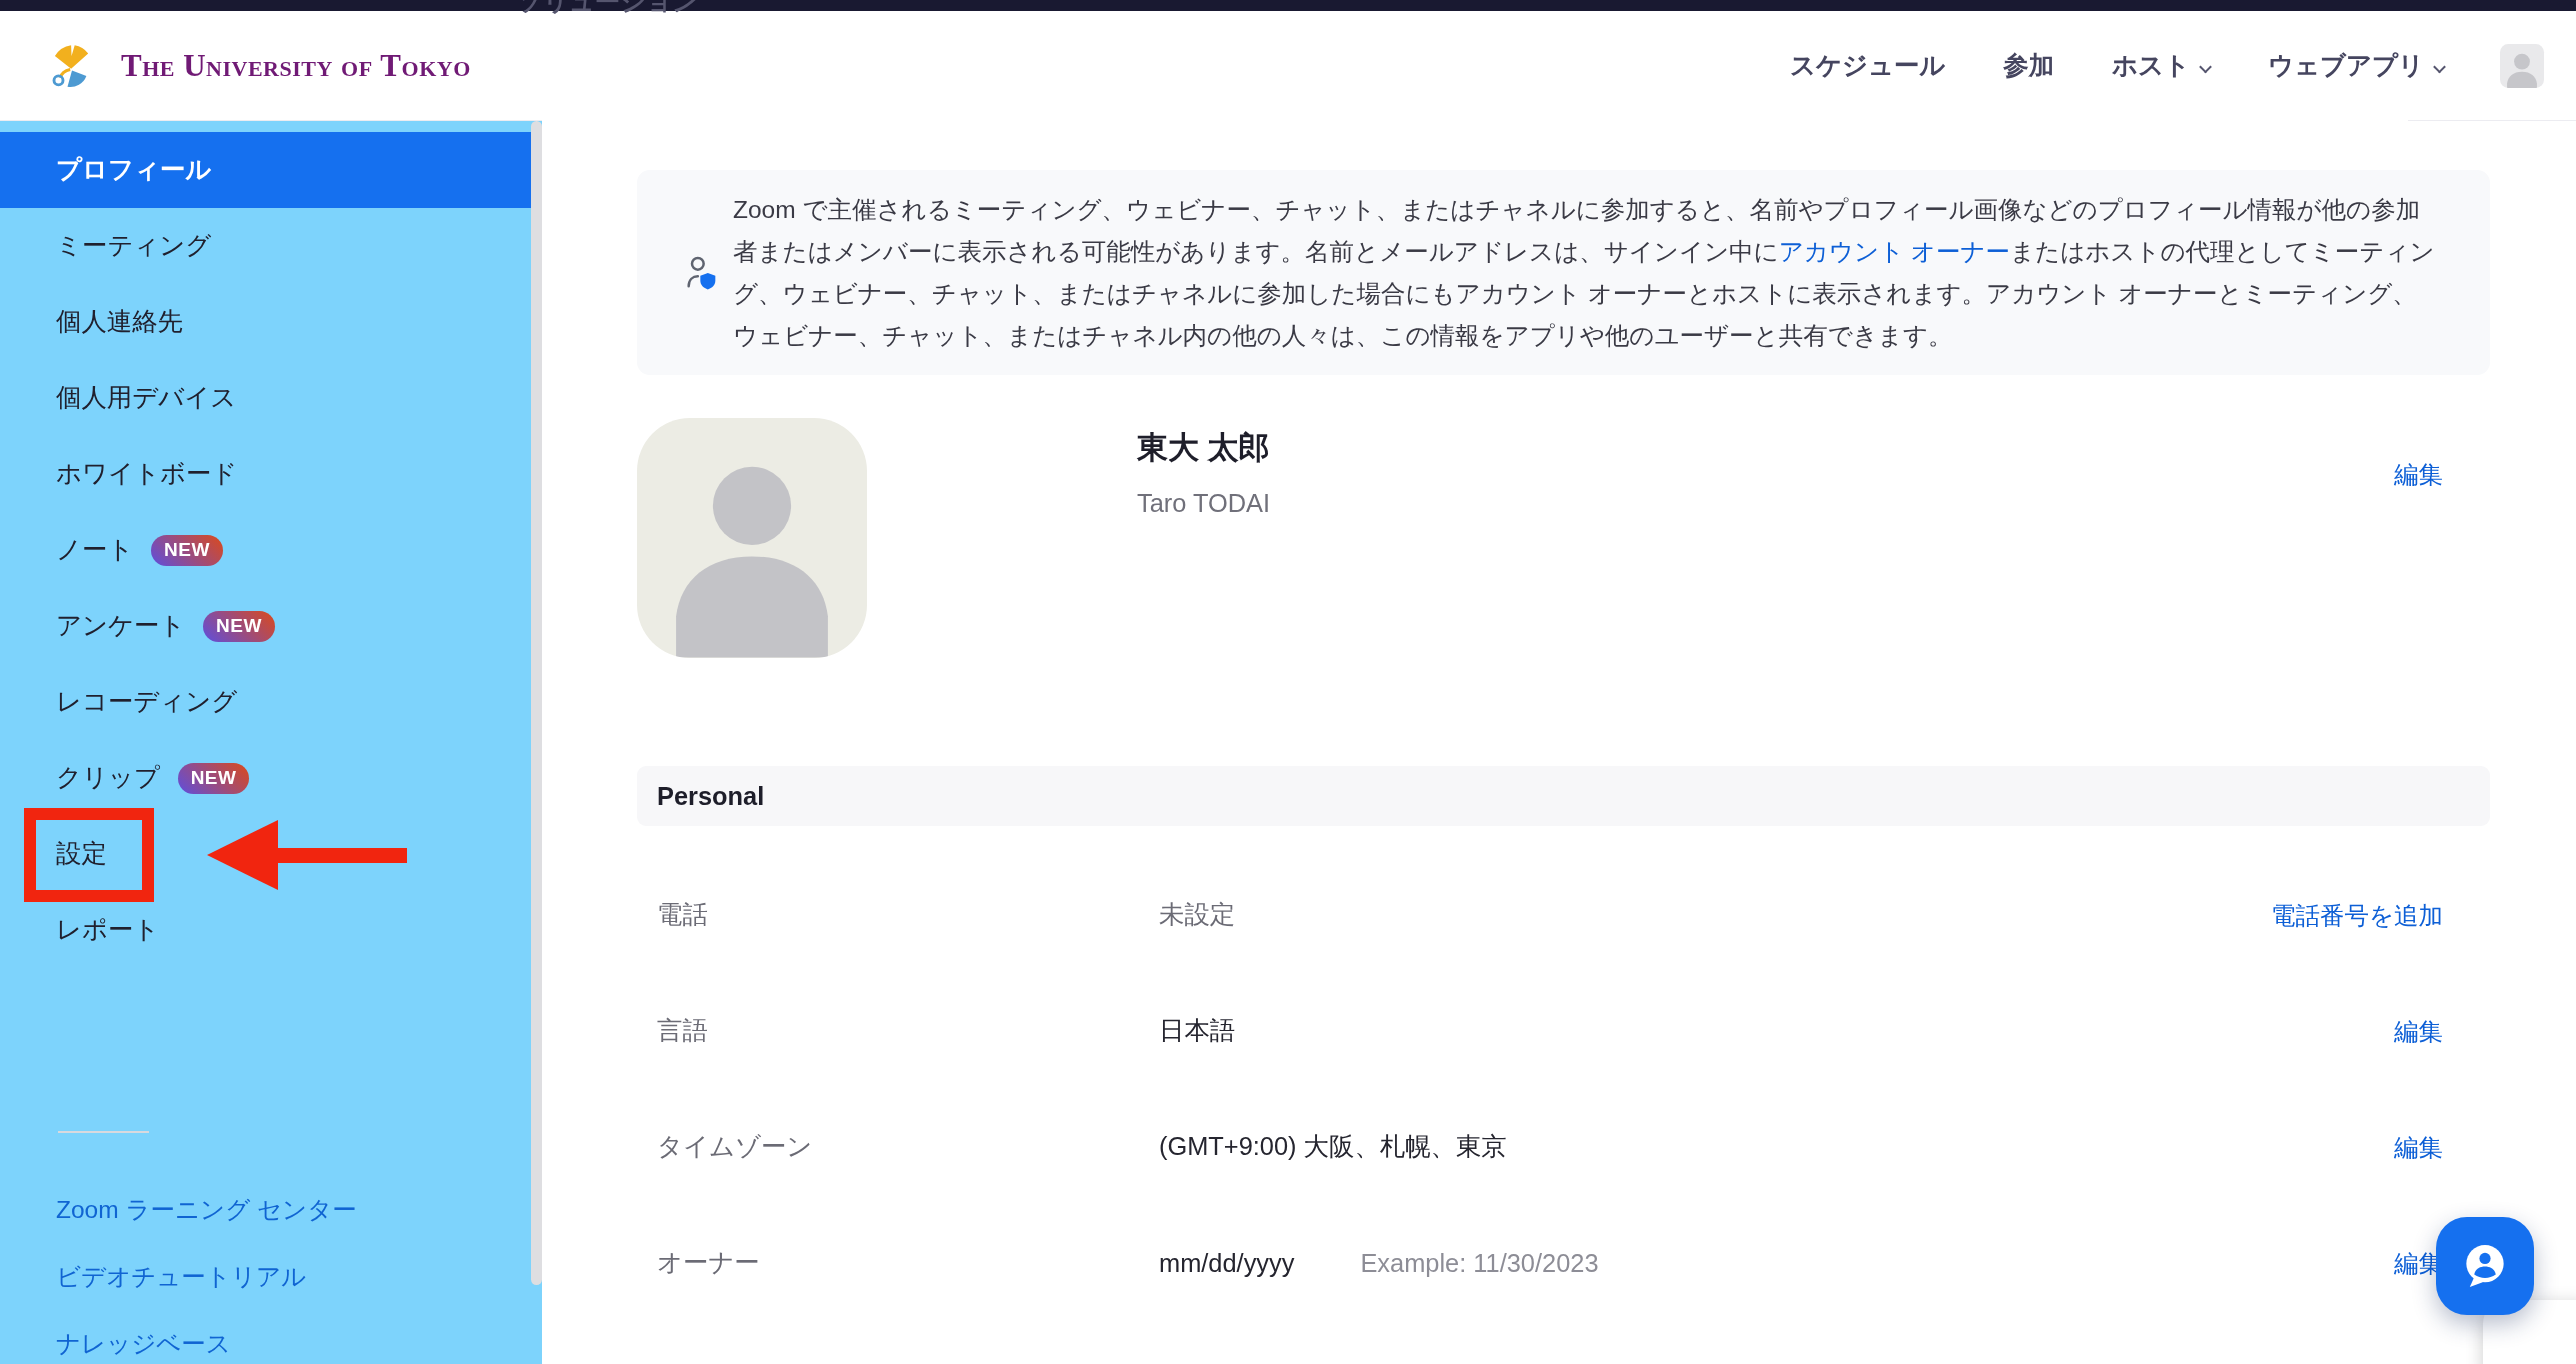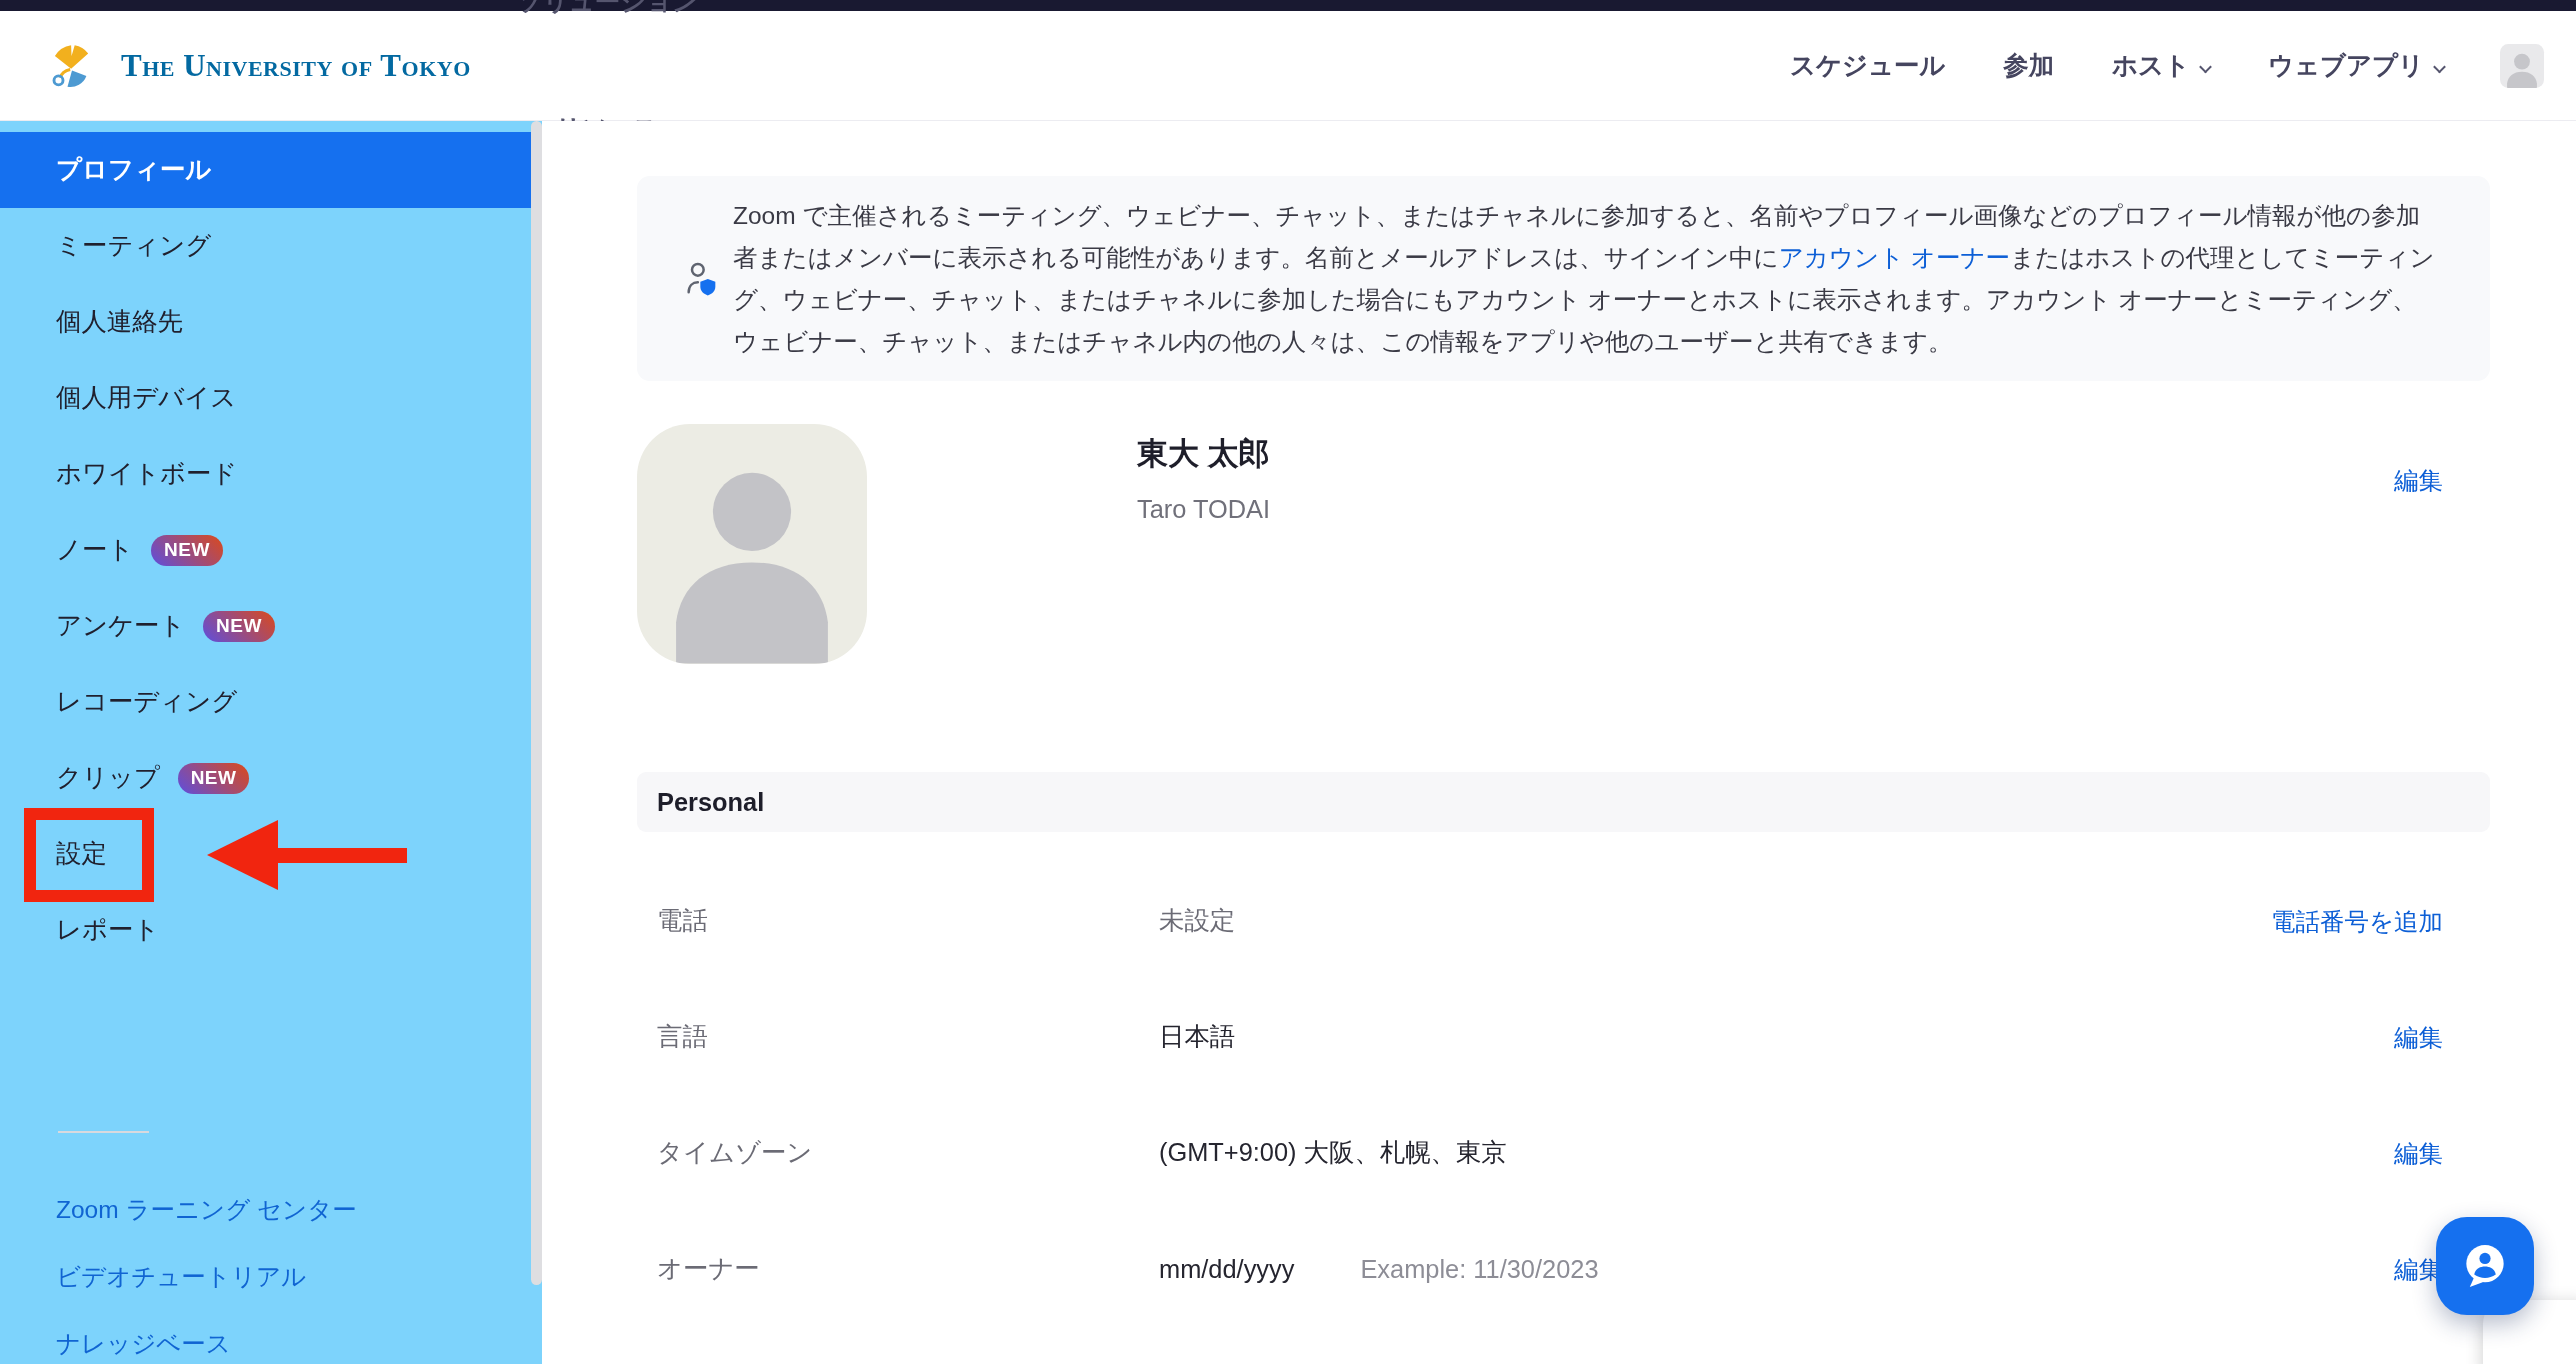--- a/index.html
+++ b/index.html
@@ -9,21 +9,21 @@
 
   
   .topstrip { position:absolute; left:0; top:0; width:2576px; height:11px; background:#191931; }
 
   
   .header { position:absolute; left:0; top:11px; width:2576px; height:110px; background:#ffffff;
             border-bottom:0.9px solid #ececf1; display:flex; align-items:center; padding:0 32px 0 45px; }
   .logo { display:flex; align-items:center; cursor:pointer; }
   .logo-emblem { width:54px; height:54px; }
   .logo-word { margin-left:22px; font-family:"Liberation Serif", serif; font-variant:small-caps;
-               font-size:31px; font-weight:600; color:#0369a1; letter-spacing:0.5px; white-space:nowrap; }
+               font-size:31px; font-weight:600; color:#701a75; letter-spacing:0.5px; white-space:nowrap; }
   .nav-left { display:flex; align-items:center; margin-left:46px; gap:93px;flex-direction:column; }
   .nav-item { font-size:25.4px; font-weight:600; color:#55556e; white-space:nowrap; cursor:pointer; }
   .header-spacer { flex:1; }
   .nav-right { display:flex; align-items:center; gap:58px; }
   .nav-right .nav-item { font-weight:700; color:#45455f; }
   .chev { display:inline-block; width:9px; height:9px; border-right:2.7px solid #55556e;
           border-bottom:2.7px solid #55556e; transform:rotate(45deg) translate(-1.8px,-1.8px); margin-left:11px; }
   .header-avatar { width:44px; height:44px; border-radius:8.2px; background:#e9e9eb; overflow:hidden; margin-left:56px; cursor:pointer; }
 
   
@@ -41,21 +41,21 @@
                color:#1064d2; cursor:pointer; white-space:nowrap;text-align:right; }
 
   
   .red-box { position:absolute; left:23.6px; top:687px; width:130px; height:94px;
              border:12.7px solid #f1250f; z-index:5; pointer-events:none; }
   .red-arrow-shaft { position:absolute; left:277px; top:727px; width:130px; height:15.4px; background:#f1250f; z-index:5; }
   .red-arrow-head { position:absolute; left:207px; top:699px; width:0; height:0; z-index:5;
                     border-top:35px solid transparent; border-bottom:35px solid transparent; border-right:71px solid #f1250f; }
 
   
-  .main { position:absolute; left:542px; top:121px; width:1866px; height:1243px; background:#ffffff; }
+  .main { position:absolute; left:542px; top:115px; width:1866px; height:1243px; background:#ffffff; }
   .container { position:absolute; left:95px; top:0; width:1853px; height:1243px; }
 
   .notice { position:absolute; left:0; top:55px; width:1853px; height:205px; background:#f8f9fb;
             border-radius:12.7px; display:flex; align-items:center; padding:0 41px 0 45px; }
   .notice-icon { flex:0 0 40px; width:40px; height:40px; margin-right:11px; }
   .notice-text { width:1708px; font-size:24.5px; line-height:42px; color:#3a3a45; }
   .notice-text a { color:#0d5fd6; text-decoration:none; cursor:pointer; }
 
   .big-avatar { position:absolute; left:0; top:303px; width:230px; height:240px; border-radius:53px;
                 background:#ecece4; overflow:hidden; cursor:pointer; }

